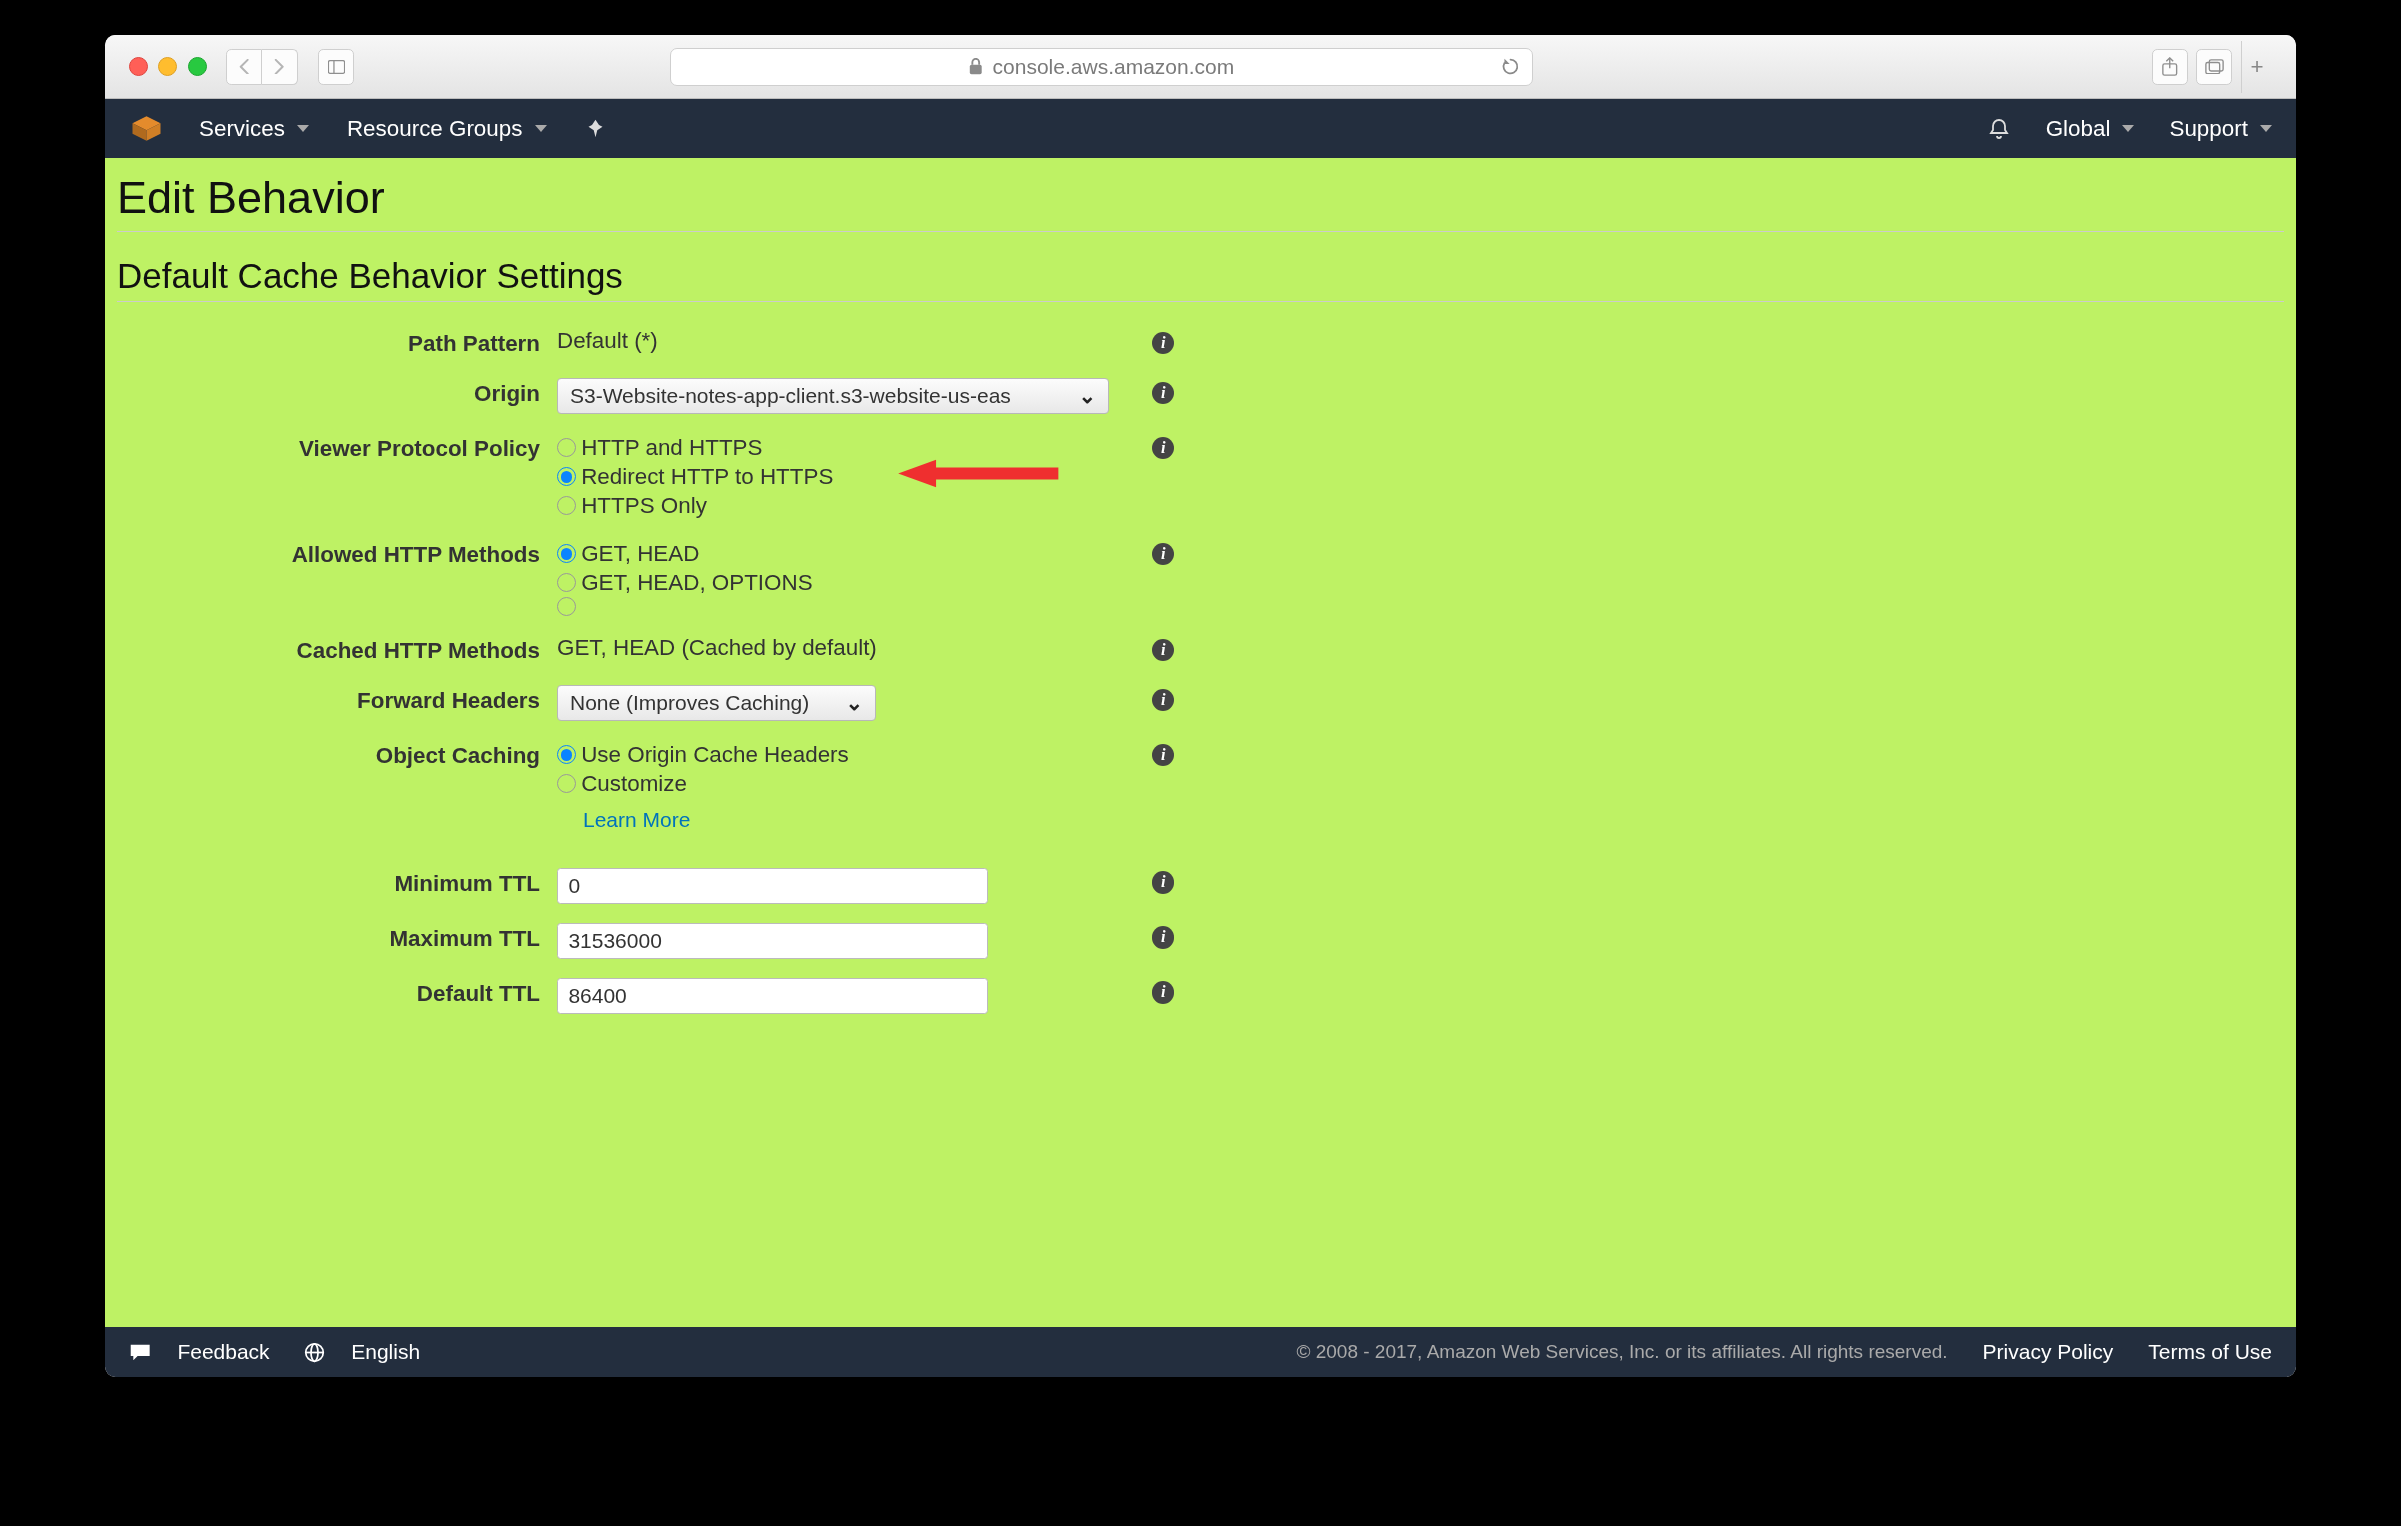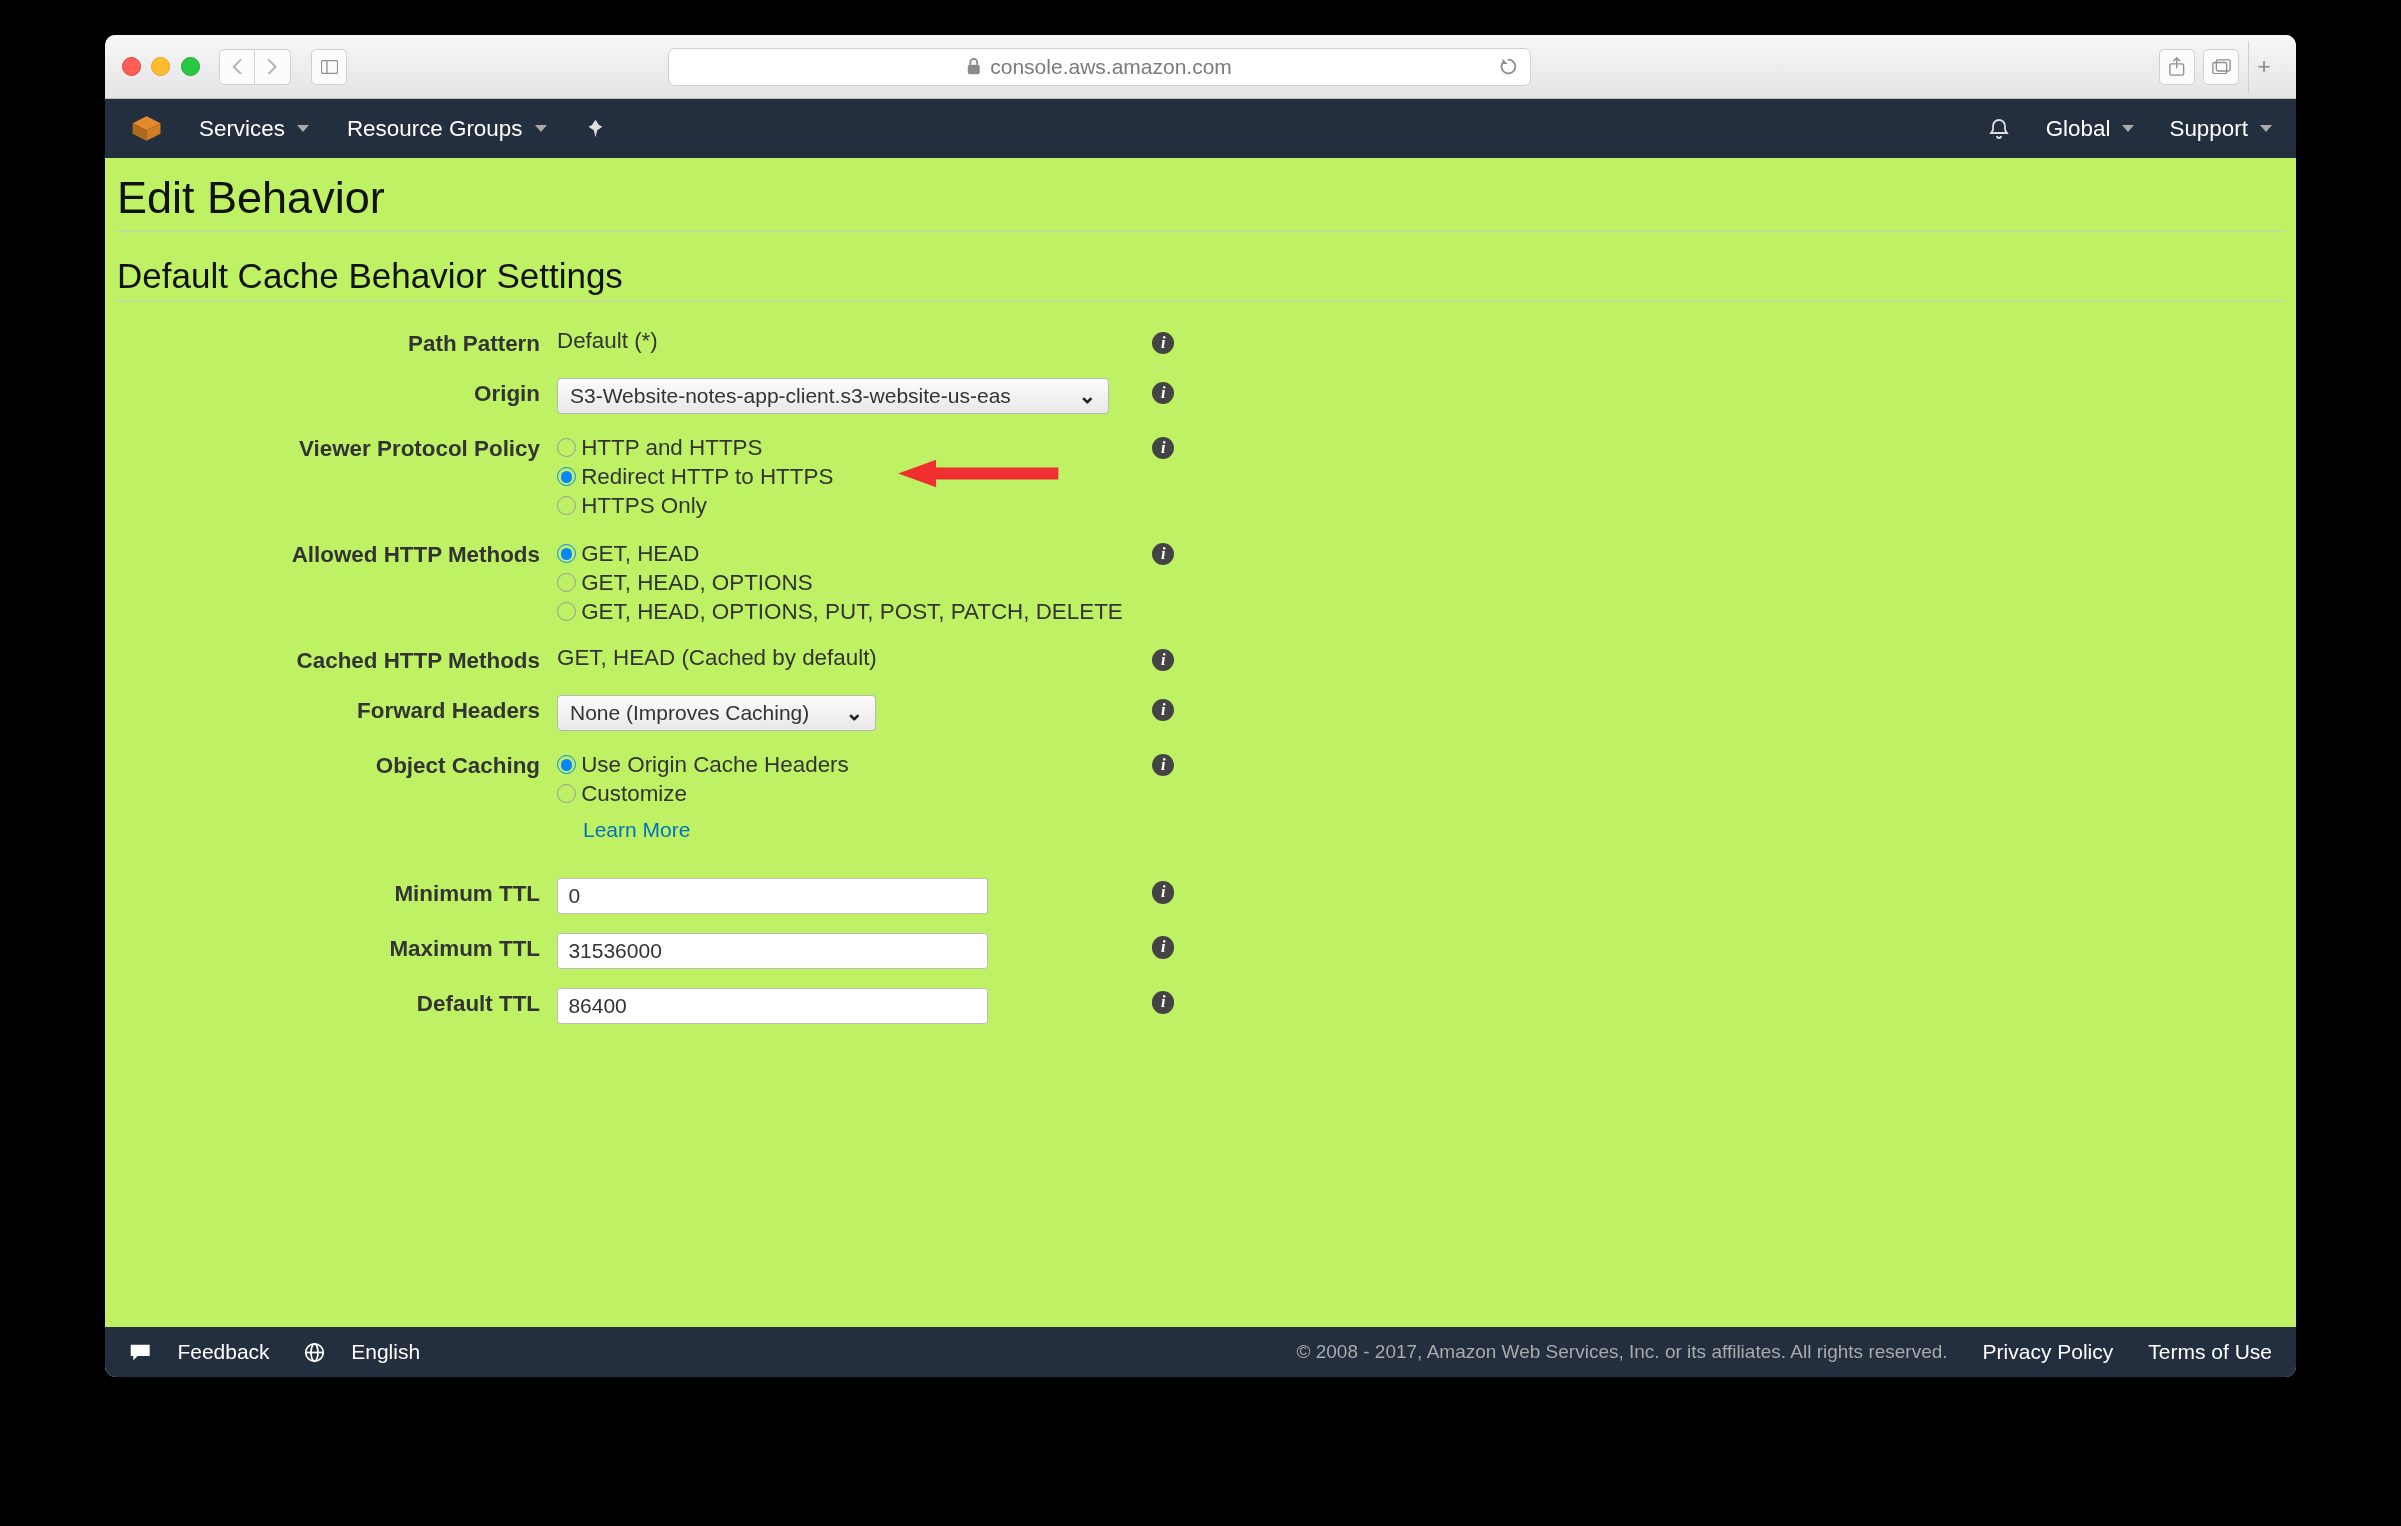--- a/index.html
+++ b/index.html
@@ -22,21 +22,21 @@
       box-shadow: 0 26px 69px rgba(0,0,0,0.6);
       position: relative;
     }
     
     .chrome-bar {
       height: 64px;
       background: linear-gradient(#f7f7f7,#e4e4e4);
       border-bottom: 0.9px solid #bdbdbd;
       display: flex;
       align-items: center;
-      padding: 0 17px;
+      padding: 0 24px;
       gap: 12px;
     }
     .traffic { display:flex; gap:10.4px; margin-right: 7px;}
     .traffic span { width: 19px; height: 19px; border-radius: 50%; display:block; }
     .tl-r{background:#ff5f57;border:0.9px solid #e0443e;}
     .tl-y{background:#ffbd2e;border:0.9px solid #dfa022;}
     .tl-g{background:#28c940;border:0.9px solid #1ba62f;}
     .nav-btn {
       width:36px;height:36px;border:0.9px solid #cfcfcf;border-radius:5.2px;
       display:inline-flex;align-items:center;justify-content:center;
@@ -268,21 +268,20 @@
           <div class="radio-line">
             <span class="radio checked"></span>
             <span>GET, HEAD</span>
           </div>
           <div class="radio-line">
             <span class="radio"></span>
             <span>GET, HEAD, OPTIONS</span>
           </div>
           <div class="radio-line">
             <span class="radio"></span>
-            <span>GET, HEAD, OPTIONS, PUT, POST, PATCH, DELETE</span>
           </div>
           <span class="info">i</span>
         </div>
       </div>
 
       <div class="row">
         <div class="label">Cached HTTP Methods</div>
         <div class="field">
           <span>GET, HEAD (Cached by default)</span>
           <span class="info">i</span>

